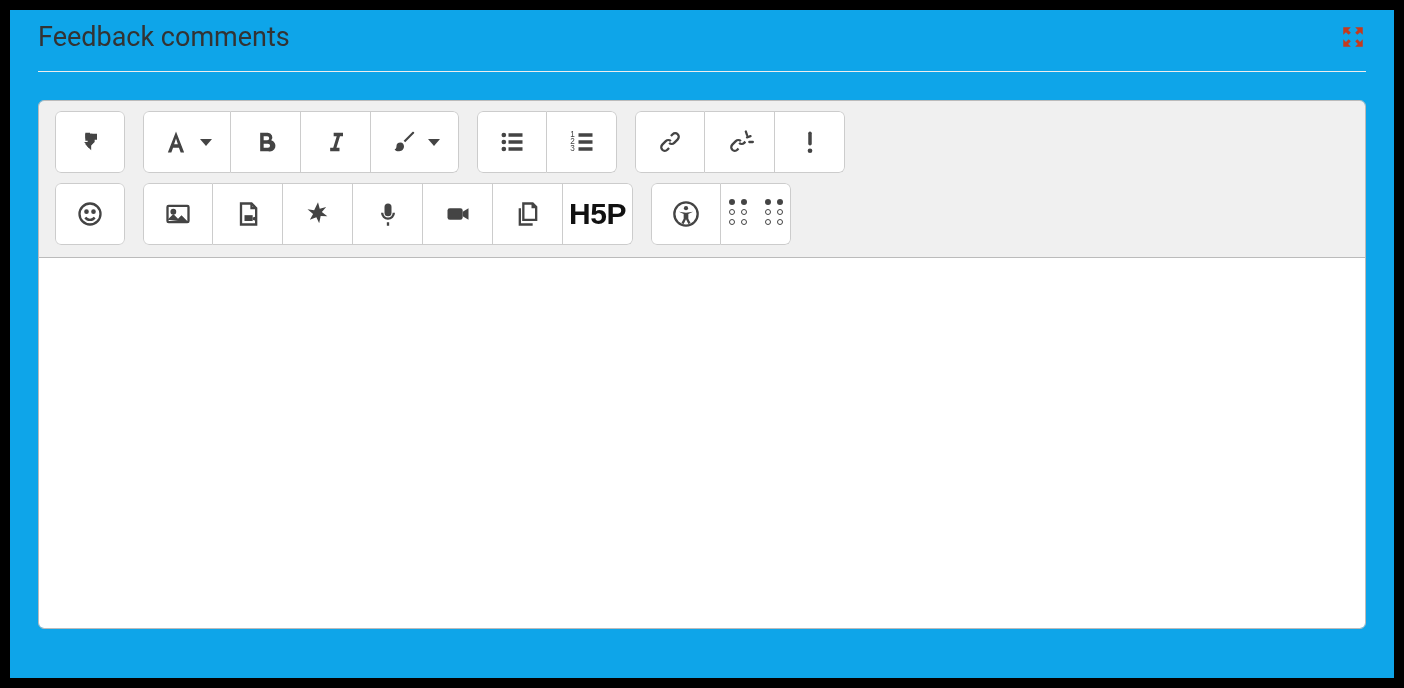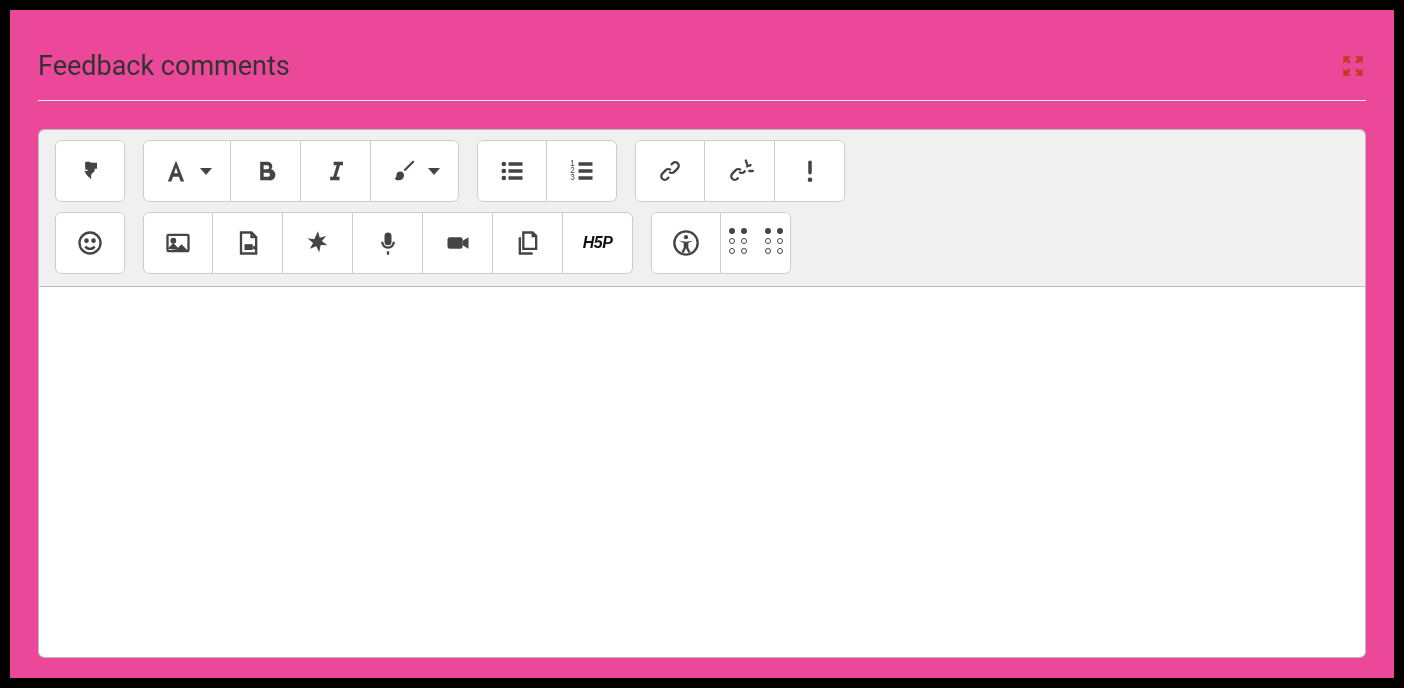--- a/index.html
+++ b/index.html
@@ -5,22 +5,22 @@
   * { box-sizing: border-box; }
   html, body {
     margin: 0; padding: 0;
     width: 1404px; height: 688px;
     font-family: -apple-system, BlinkMacSystemFont, "Segoe UI", Roboto, "Helvetica Neue", Arial, sans-serif;
     background: #000;
   }
   .frame {
     position: absolute;
     left: 10px; top: 10px; right: 10px; bottom: 10px;
-    background: #ec4899;
-    padding: 40px 28px 0 28px;
+    background: #0ea5e9;
+    padding: 11px 28px 0 28px;
     overflow: hidden;
   }
   .header {
     display: flex;
     align-items: center;
     justify-content: space-between;
     padding-bottom: 18px;
     border-bottom: 1px solid #eee;
     margin-bottom: 28px;
   }
@@ -84,24 +84,23 @@
   }
   .editor-area {
     background: #fff;
     min-height: 370px;
     padding: 16px;
     outline: none;
   }
   .h5p-label {
     font-family: Arial, sans-serif;
     font-weight: 900;
-    font-size: 16px;
+    font-size: 30px;
     color: #111;
     letter-spacing: -0.5px;
-    font-style: italic;
   }
   .grid-dots { line-height: 0; }
   .grid-dots .r { display:flex; gap:6px; margin-bottom:4px; }
   .grid-dots .d { width:6px; height:6px; border-radius:50%; background:#444; }
   .grid-dots .o { width:6px; height:6px; border-radius:50%; border:1.5px solid #444; background:transparent; }
 </style>
 </head>
 <body>
 
 <div class="frame">

